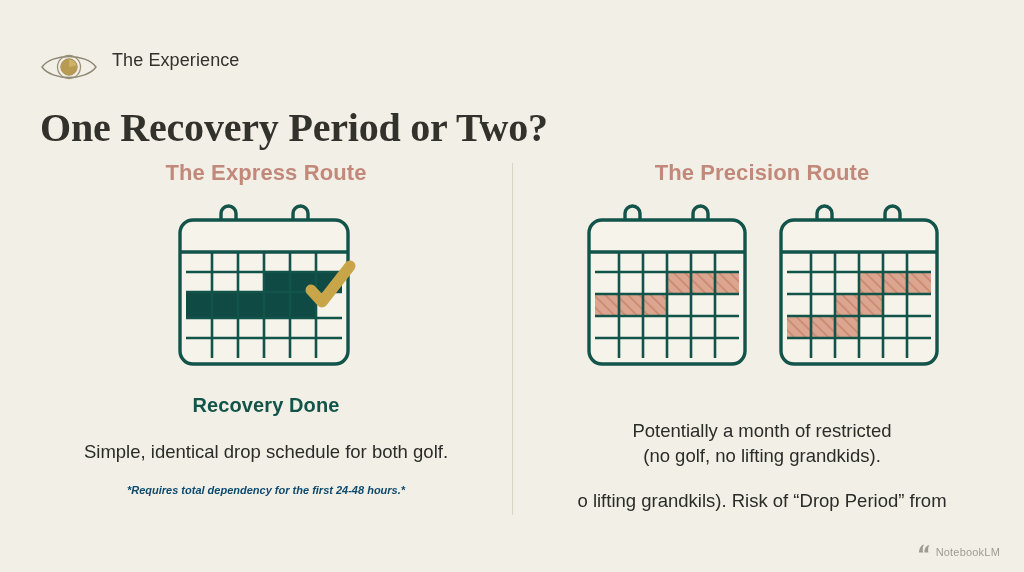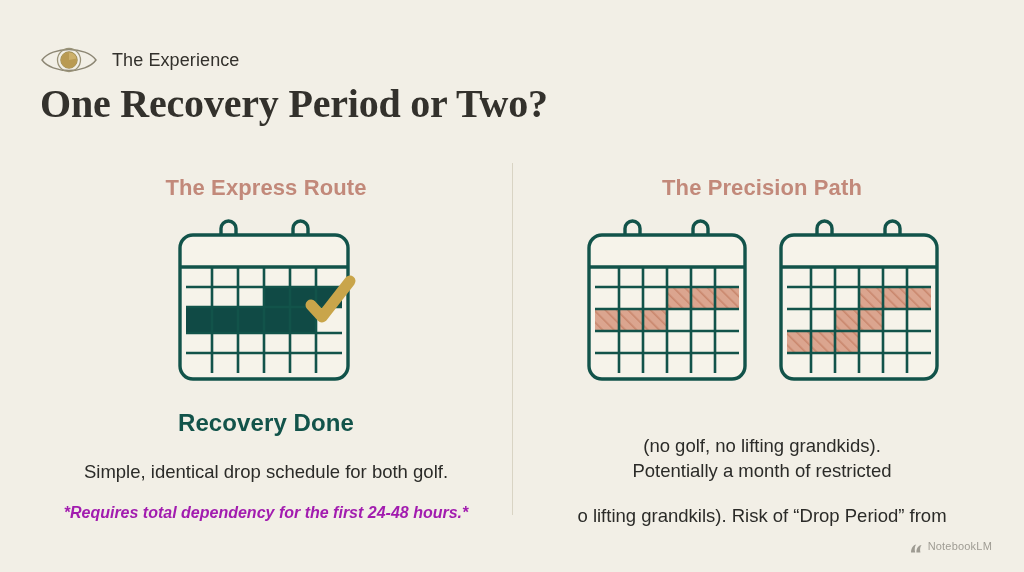--- a/index.html
+++ b/index.html
@@ -14,37 +14,37 @@
     background: #f2efe6;
     font-family: "Liberation Sans", sans-serif;
     position: relative;
     color: #2b2b28;
   }
 
   
   .eyebrow {
     position: absolute;
     left: 40px;
-    top: 43px;
+    top: 50px;
     display: flex;
-    align-items: center;
+    align-items: flex-start;
     gap: 14px;
   }
   .eye-icon { display: block; }
   .eyebrow-label {
     font-size: 18px;
     color: #33312c;
     letter-spacing: 0.1px;
   }
 
   
   .page-title {
     position: absolute;
     left: 40px;
-    top: 80px;
+    top: 104px;
     font-family: "Liberation Serif", serif;
     font-weight: bold;
     font-size: 40px;
     letter-spacing: -0.2px;
     color: #33312c;
     white-space: nowrap;
   }
 
   
   .divider {
@@ -52,21 +52,21 @@
     left: 512px;
     top: 163px;
     width: 1px;
     height: 352px;
     background: #d9d4c4;
   }
 
   
   .col {
     position: absolute;
-    top: 175px;
+    top: 160px;
     text-align: center;
   }
   .col-left  { left: 20px;  width: 492px; }
   .col-right { left: 516px; width: 492px; }
 
   .col-heading {
     font-size: 22px;
     font-weight: bold;
     color: #c2897a;
     letter-spacing: 0.1px;
@@ -77,50 +77,50 @@
   .cal-row {
     display: flex;
     justify-content: center;
     align-items: flex-start;
     gap: 14px;
     margin-top: 14px;
   }
 
   .cal-done-label {
     margin-top: 20px;
-    font-size: 24px;
+    font-size: 20px;
     font-weight: bold;
     color: #12534a;
     letter-spacing: 0.1px;
   }
 
   
   .body-block { margin-top: 22px; }
   .body-line {
     font-size: 18.5px;
     line-height: 25px;
     color: #2b2b28;
   }
   .note-line {
     margin-top: 20px;
-    font-size: 16px;
+    font-size: 11px;
     font-style: italic;
     font-weight: bold;
-    color: #a21caf;
+    color: #0c4a6e;
   }
   .body-block-right-a { margin-top: 44px; }
   .body-block-right-b { margin-top: 20px; }
 
   
   .watermark {
     position: absolute;
-    right: 32px;
+    right: 24px;
     bottom: 14px;
     display: flex;
-    align-items: flex-start;
+    align-items: flex-end;
     gap: 5px;
     opacity: 0.55;
   }
   .watermark-label {
     font-size: 11px;
     color: #5a574f;
     letter-spacing: 0.2px;
   }
 </style>
 </head>
@@ -185,21 +185,21 @@
 
   <div class="cal-done-label">Recovery Done</div>
 
   <div class="body-block">
     <div class="body-line">Simple, identical drop schedule for both golf.</div>
     <div class="note-line">*Requires total dependency for the first 24-48 hours.*</div>
   </div>
 </div>
 
 <div class="col col-right">
-  <div class="col-heading">The Precision Path</div>
+  <div class="col-heading">The Precision Route</div>
 
   <div class="cal-row">
 
     <span>
       <svg width="178" height="170" viewBox="0 0 178 170" aria-hidden="true">
         <defs>
           <pattern id="hatchA" width="8" height="8" patternUnits="userSpaceOnUse" patternTransform="rotate(-45)">
             <rect width="8" height="8" fill="#dba58f"></rect>
             <line x1="0" y1="0" x2="0" y2="8" stroke="#c9876d" stroke-width="3.2"></line>
           </pattern>
@@ -269,22 +269,22 @@
           <line x1="18" y1="72" x2="162" y2="72" stroke="#12534a" stroke-width="2.6"></line>
           <line x1="18" y1="94" x2="162" y2="94" stroke="#12534a" stroke-width="2.6"></line>
           <line x1="18" y1="116" x2="162" y2="116" stroke="#12534a" stroke-width="2.6"></line>
           <line x1="18" y1="138" x2="162" y2="138" stroke="#12534a" stroke-width="2.6"></line>
         </g>
       </svg>
     </span>
   </div>
 
   <div class="body-block body-block-right-a">
+    <div class="body-line">Potentially a month of restricted</div>
     <div class="body-line">(no golf, no lifting grandkids).</div>
-    <div class="body-line">Potentially a month of restricted</div>
   </div>
 
   <div class="body-block body-block-right-b">
     <div class="body-line">o lifting grandkils). Risk of “Drop Period” from</div>
   </div>
 </div>
 
 <div class="watermark">
   <span>
     <svg width="13" height="11" viewBox="0 0 13 11" aria-hidden="true">

